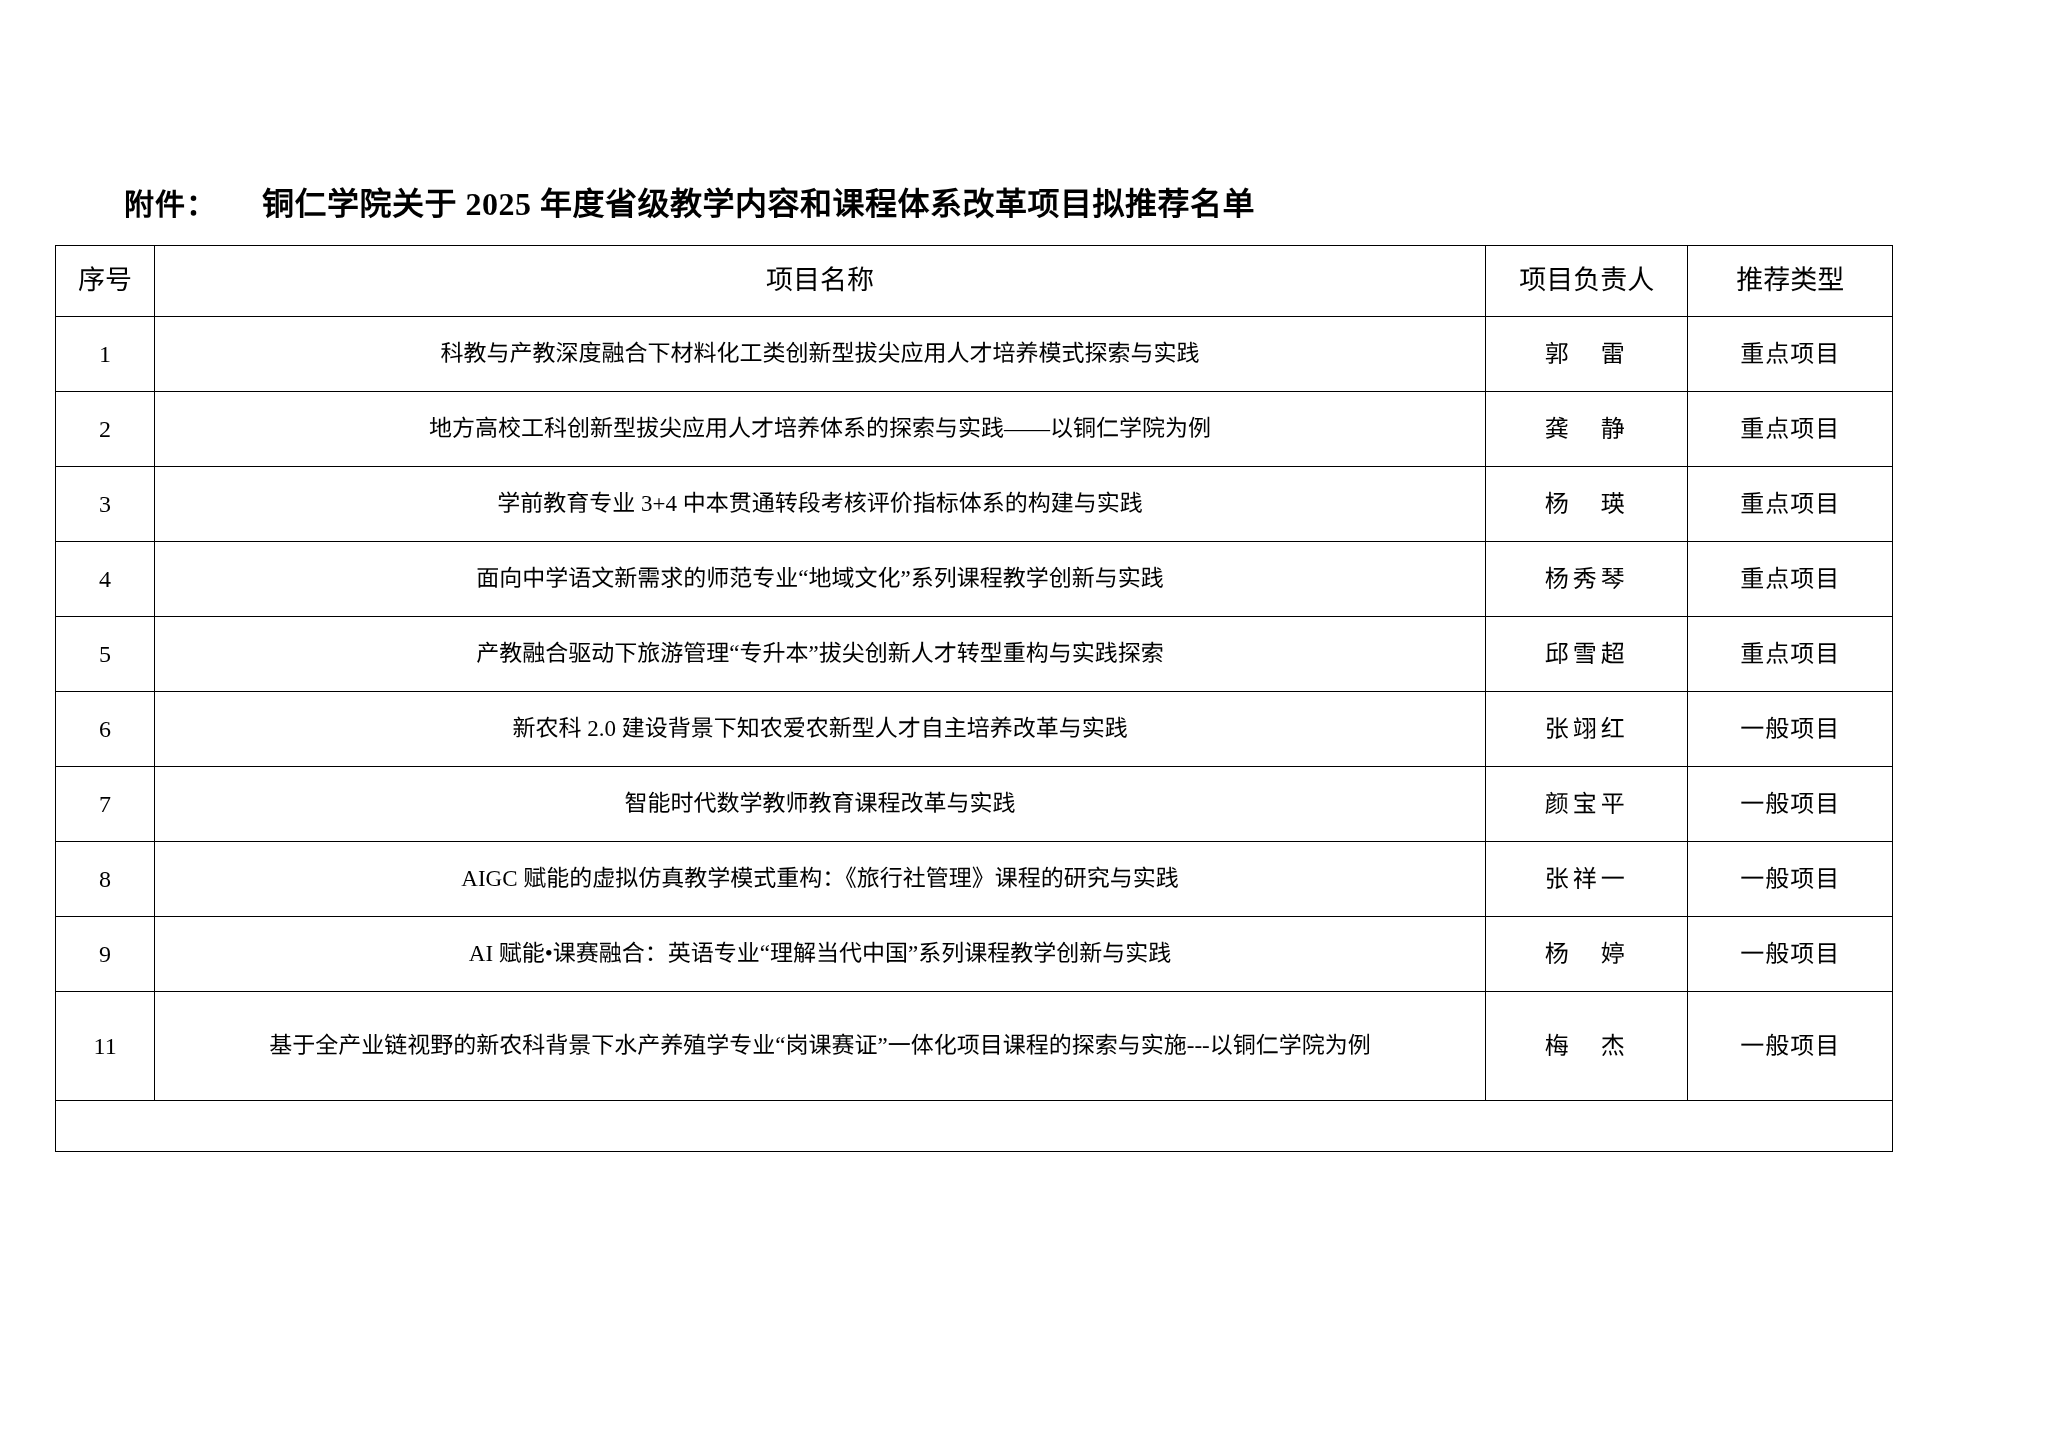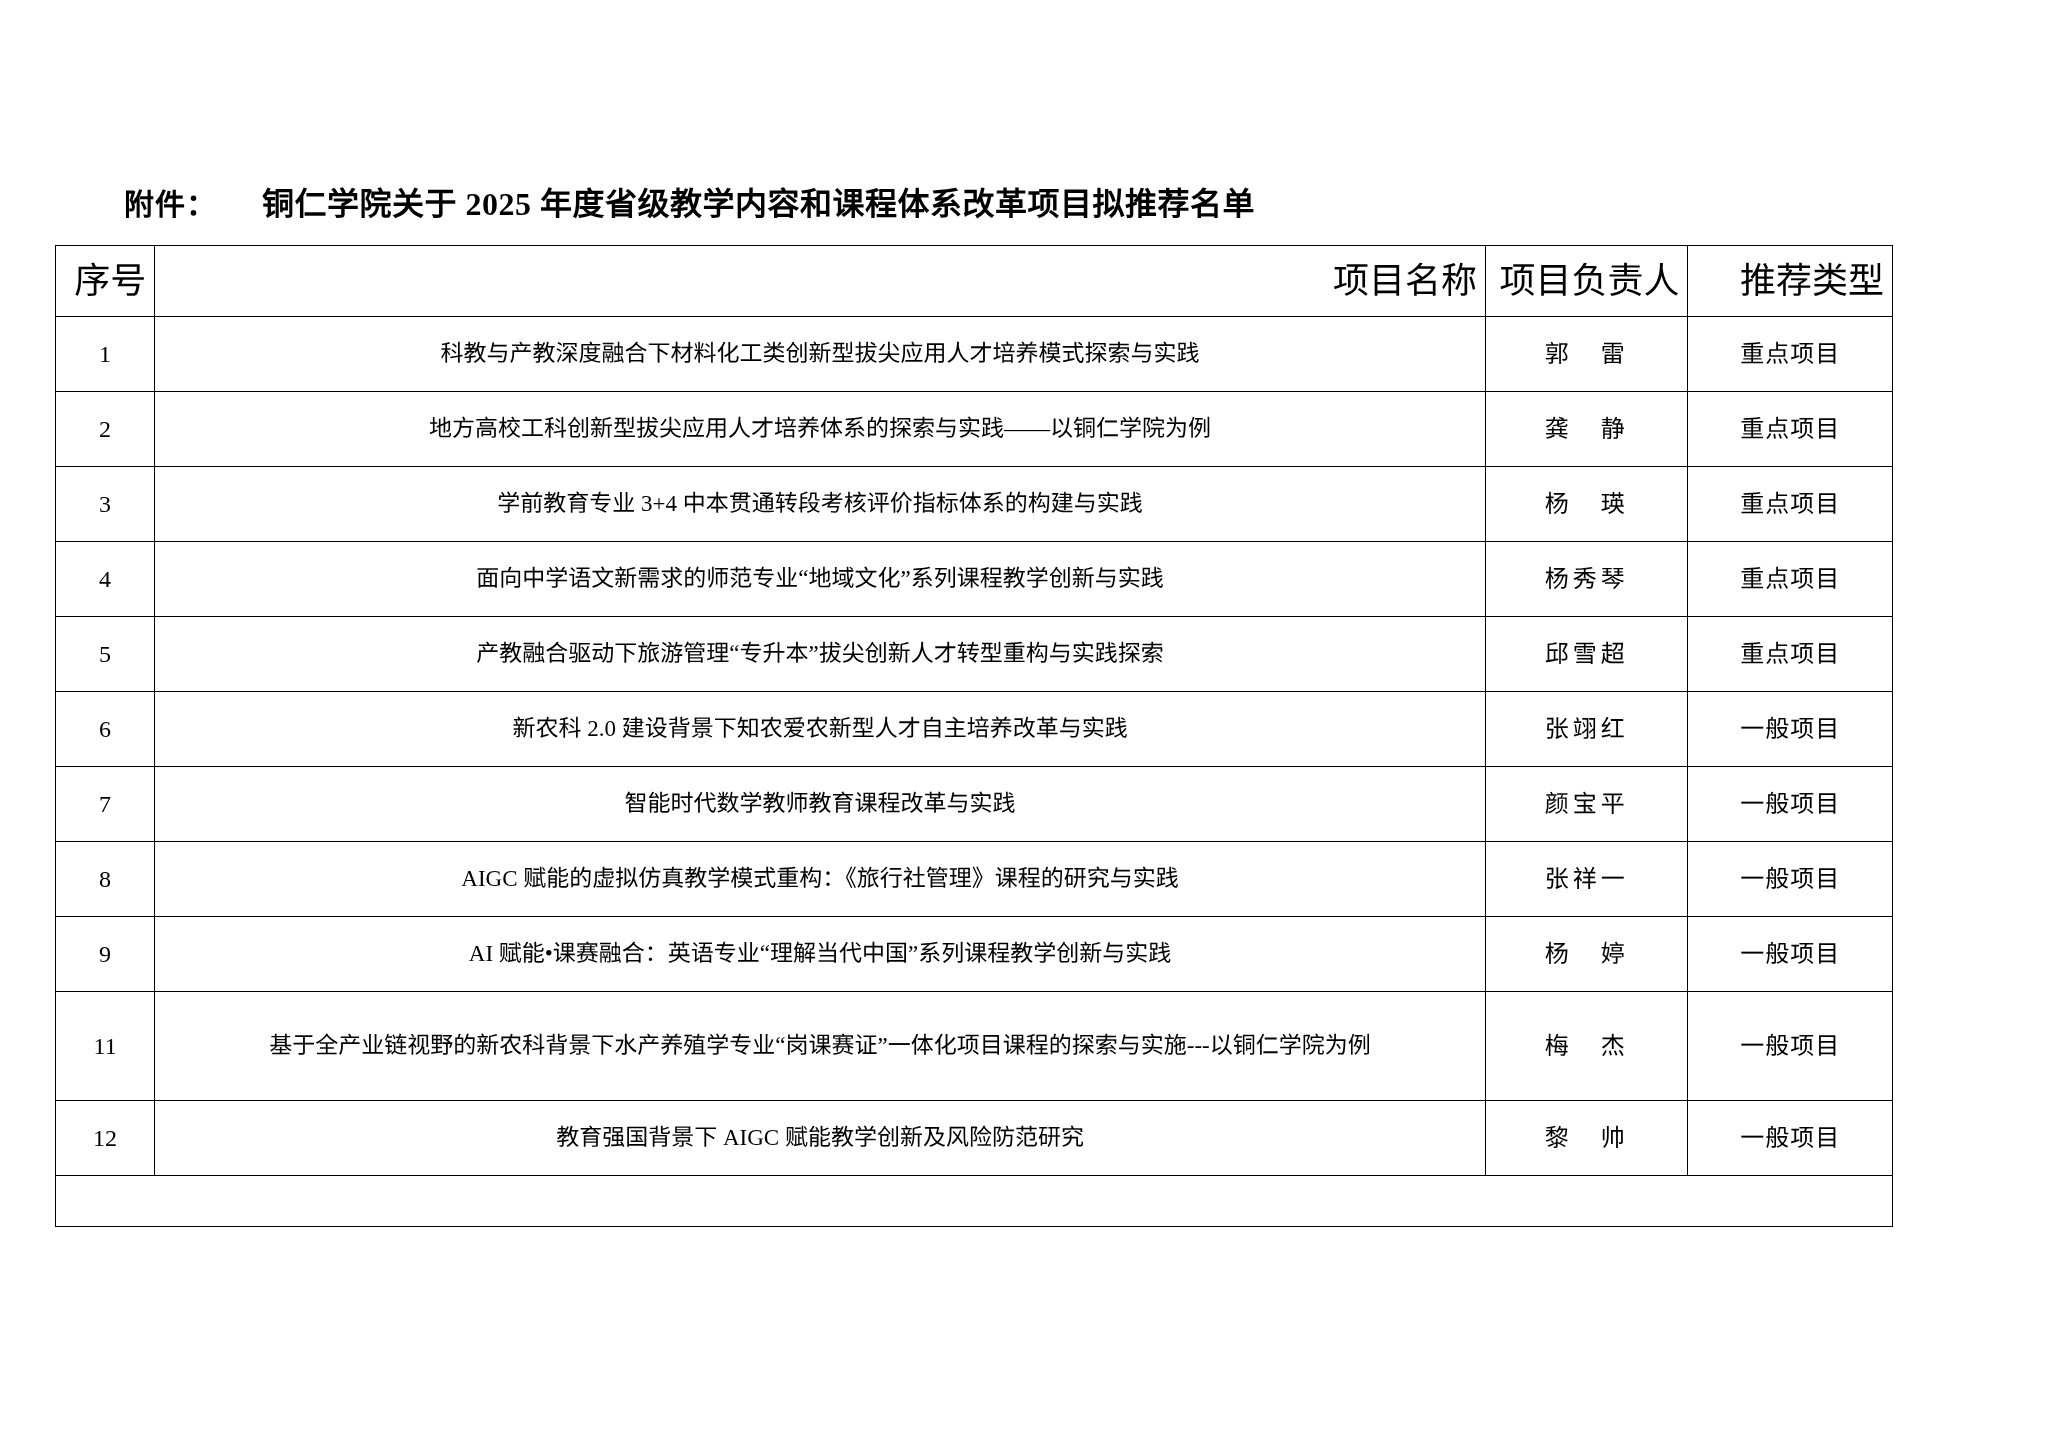--- a/index.html
+++ b/index.html
@@ -55,23 +55,22 @@
   table.main-table td, table.main-table th {
     border: 1.6px solid #000000;
     padding: 6px 8px;
     vertical-align: middle;
     text-align: center;
     font-size: 24px;
     line-height: 1.45;
     font-weight: normal;
   }
   table.main-table thead th {
-    font-size: 36px;
+    font-size: 27px;
     height: 58px;
-    text-align: right;
   }
   .col-no { width: 96px; }
   .col-name { width: 1288px; }
   .col-leader { width: 196px; }
   .col-type { width: 198px; }
 
   tbody td { height: 62px; }
   tbody td.cell-name {
     font-size: 23px;
     padding-left: 14px;
@@ -168,25 +167,19 @@
         <td class="cell-name">AI 赋能•课赛融合：英语专业“理解当代中国”系列课程教学创新与实践</td>
         <td class="cell-leader">杨　婷</td>
         <td class="cell-type">一般项目</td>
       </tr>
       <tr class="tall">
         <td class="cell-no">11</td>
         <td class="cell-name">基于全产业链视野的新农科背景下水产养殖学专业“岗课赛证”一体化项目课程的探索与实施---以铜仁学院为例</td>
         <td class="cell-leader">梅　杰</td>
         <td class="cell-type">一般项目</td>
       </tr>
-      <tr>
-        <td class="cell-no">12</td>
-        <td class="cell-name">教育强国背景下 AIGC 赋能教学创新及风险防范研究</td>
-        <td class="cell-leader">黎　帅</td>
-        <td class="cell-type">一般项目</td>
-      </tr>
       <tr class="bottom-spacer">
         <td colspan="4"></td>
       </tr>
     </tbody>
   </table>
 
 </div>
 
 </body></html>

